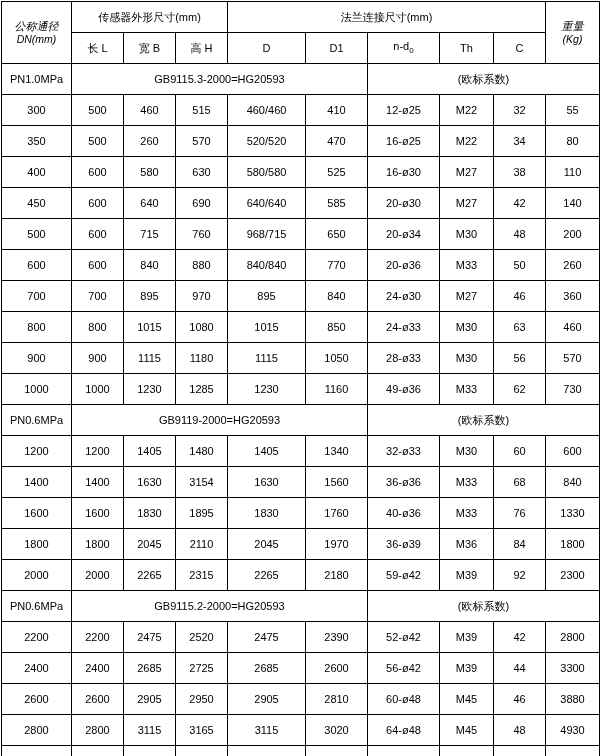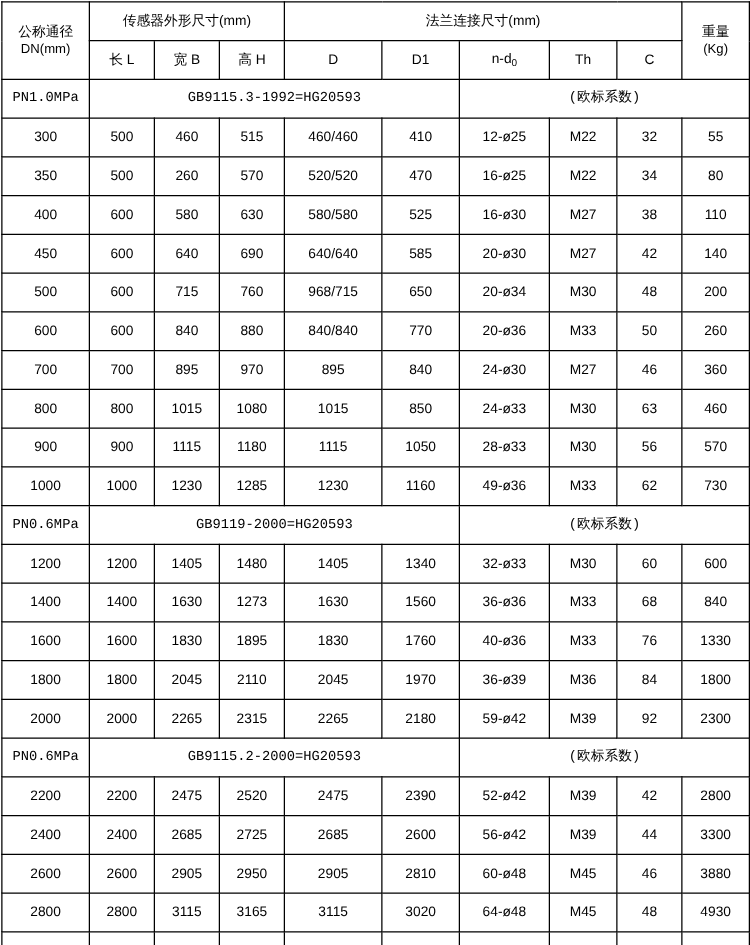--- a/index.html
+++ b/index.html
@@ -38,28 +38,28 @@
   }
   .hdr-sub td {
     height: 26px;
   }
   .sub {
     font-size: 8px;
     vertical-align: sub;
   }
   .dn-label {
     font-size: 11.5px;
+    font-style: italic;
   }
   .dn-label .small {
     display: block;
     font-size: 10.5px;
   }
   .group-row td {
     height: 29px;
-    font-family: Liberation Mono, monospace;
   }
   .group-left {
     text-align: left;
     padding-left: 6px;
     font-size: 11.5px;
   }
   .group-pn {
     text-align: left;
     padding-left: 6px;
     font-size: 11.5px;
@@ -108,21 +108,21 @@
       <td class="hdr-cell">宽 B</td>
       <td class="hdr-cell">高 H</td>
       <td class="hdr-cell">D</td>
       <td class="hdr-cell">D1</td>
       <td class="hdr-cell"><span>n-d</span><span class="sub">0</span></td>
       <td class="hdr-cell">Th</td>
       <td class="hdr-cell">C</td>
     </tr>
   <tr class="group-row">
         <td class="group-pn">PN1.0MPa</td>
-        <td colspan="5" class="group-left">GB9115.3-1992=HG20593</td>
+        <td colspan="5" class="group-left">GB9115.3-2000=HG20593</td>
         <td colspan="4" class="group-right">(欧标系数)</td>
       </tr>
       <tr class="data-row">
         <td class="nowrap">300</td>
         <td class="nowrap">500</td>
         <td class="nowrap">460</td>
         <td class="nowrap">515</td>
         <td class="nowrap">460/460</td>
         <td class="nowrap">410</td>
         <td class="nowrap">12-ø25</td>
@@ -252,21 +252,21 @@
         <td class="nowrap">1340</td>
         <td class="nowrap">32-ø33</td>
         <td class="nowrap">M30</td>
         <td class="nowrap">60</td>
         <td class="nowrap">600</td>
       </tr>
       <tr class="data-row">
         <td class="nowrap">1400</td>
         <td class="nowrap">1400</td>
         <td class="nowrap">1630</td>
-        <td class="nowrap">1273</td>
+        <td class="nowrap">3154</td>
         <td class="nowrap">1630</td>
         <td class="nowrap">1560</td>
         <td class="nowrap">36-ø36</td>
         <td class="nowrap">M33</td>
         <td class="nowrap">68</td>
         <td class="nowrap">840</td>
       </tr>
       <tr class="data-row">
         <td class="nowrap">1600</td>
         <td class="nowrap">1600</td>

